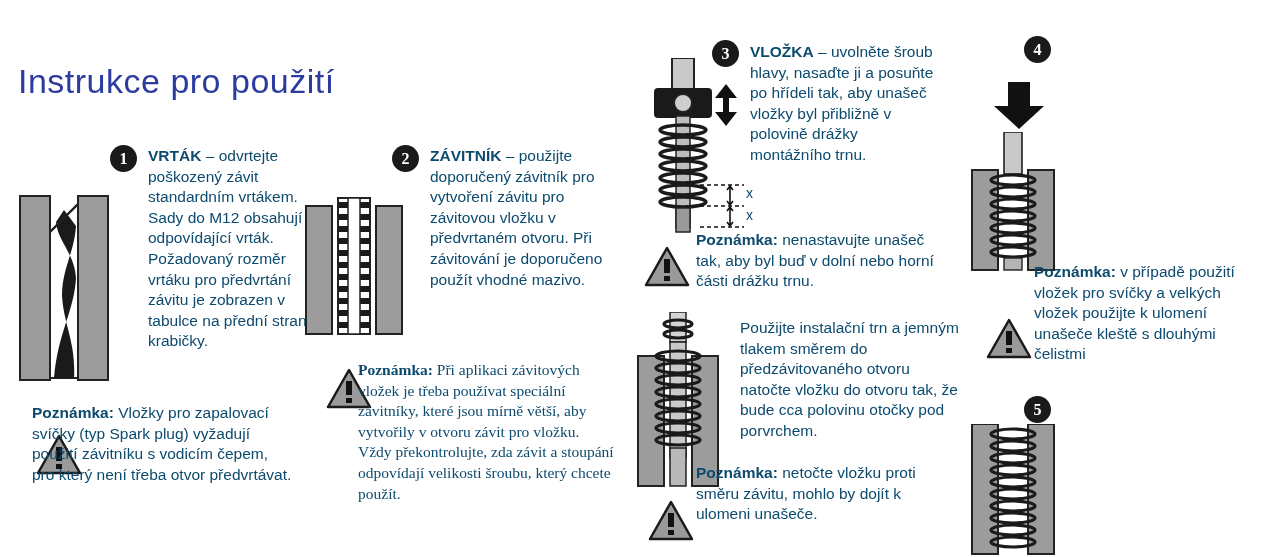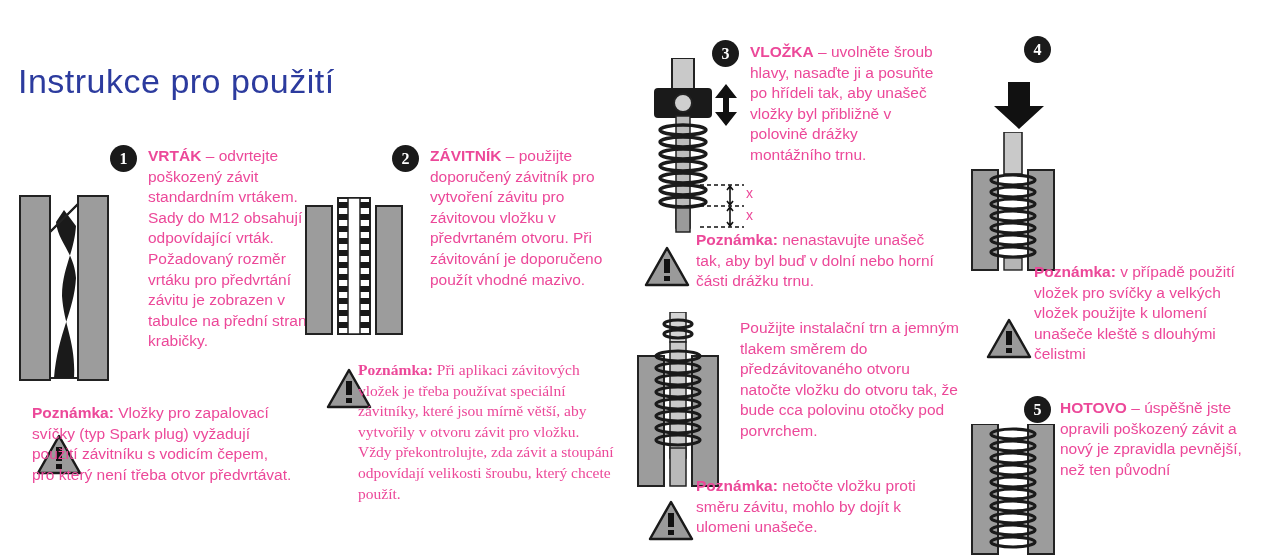--- a/index.html
+++ b/index.html
@@ -34,21 +34,21 @@
     font-size: 34px;
     color: #2c3b9e;
     letter-spacing: 0.5px;
   }
 
   
   .block {
     position: absolute;
     font-size: 15.5px;
     line-height: 1.33;
-    color: #ec4899;
+    color: #0c4a6e;
   }
   .block b { font-weight: bold; }
   .note b { font-weight: bold; }
 
   
   .badge {
     position: absolute;
     width: 27px; height: 27px;
     border-radius: 50%;
     background: #1a1a1a;
@@ -230,21 +230,21 @@
 
   <div class="block" style="left:740px; top:318px; width:222px;">Použijte instalační trn a jemným tlakem směrem do předzávitovaného otvoru natočte vložku do otvoru tak, že bude cca polovinu otočky pod porvrchem.</div>
 
   <div class="warn" style="left:648px; top:500px;">
     <svg width="46" height="42" viewBox="0 0 46 42">
       <path d="M23 2 L44 39 L2 39 Z" fill="#9a9a9a" stroke="#1a1a1a" stroke-width="2.5" stroke-linejoin="round"></path>
       <rect x="20" y="13" width="6" height="14" fill="#111"></rect>
       <rect x="20" y="30" width="6" height="5" fill="#111"></rect>
     </svg>
   </div>
-  <div class="block note" style="left:696px; top:476px; width:238px;">
+  <div class="block note" style="left:696px; top:463px; width:238px;">
     <b>Poznámka:</b>
     <span>netočte vložku proti směru závitu, mohlo by dojít k ulomeni unašeče.</span>
   </div>
 
   <div class="badge" style="left:1024px; top:36px;">4</div>
 
   <div class="illus" style="left:992px; top:82px;">
     <svg width="54" height="48" viewBox="0 0 54 48">
       <path d="M16 0 L38 0 L38 24 L52 24 L27 47 L2 24 L16 24 Z" fill="#111"></path>
     </svg>
@@ -274,25 +274,20 @@
       <rect x="20" y="13" width="6" height="14" fill="#111"></rect>
       <rect x="20" y="30" width="6" height="5" fill="#111"></rect>
     </svg>
   </div>
   <div class="block note" style="left:1034px; top:262px; width:226px;">
     <b>Poznámka:</b>
     <span>v případě použití vložek pro svíčky a velkých vložek použijte k ulomení unašeče kleště s dlouhými čelistmi</span>
   </div>
 
   <div class="badge" style="left:1024px; top:396px;">5</div>
-  <div class="block" style="left:1060px; top:398px; width:200px;">
-    <b>HOTOVO</b>
-    <span>–</span>
-    <span>úspěšně jste opravili poškozený závit a nový je zpravidla pevnější, než ten původní</span>
-  </div>
 
   <div class="illus" style="left:962px; top:424px;">
     <svg width="104" height="132" viewBox="0 0 104 132">
       <rect x="10" y="0" width="26" height="130" fill="#9c9c9c" stroke="#222" stroke-width="2"></rect>
       <rect x="66" y="0" width="26" height="130" fill="#9c9c9c" stroke="#222" stroke-width="2"></rect>
       <g stroke="#1a1a1a" stroke-width="3.2" fill="none">
         <ellipse cx="51" cy="10" rx="22" ry="5"></ellipse>
         <ellipse cx="51" cy="22" rx="22" ry="5"></ellipse>
         <ellipse cx="51" cy="34" rx="22" ry="5"></ellipse>
         <ellipse cx="51" cy="46" rx="22" ry="5"></ellipse>

